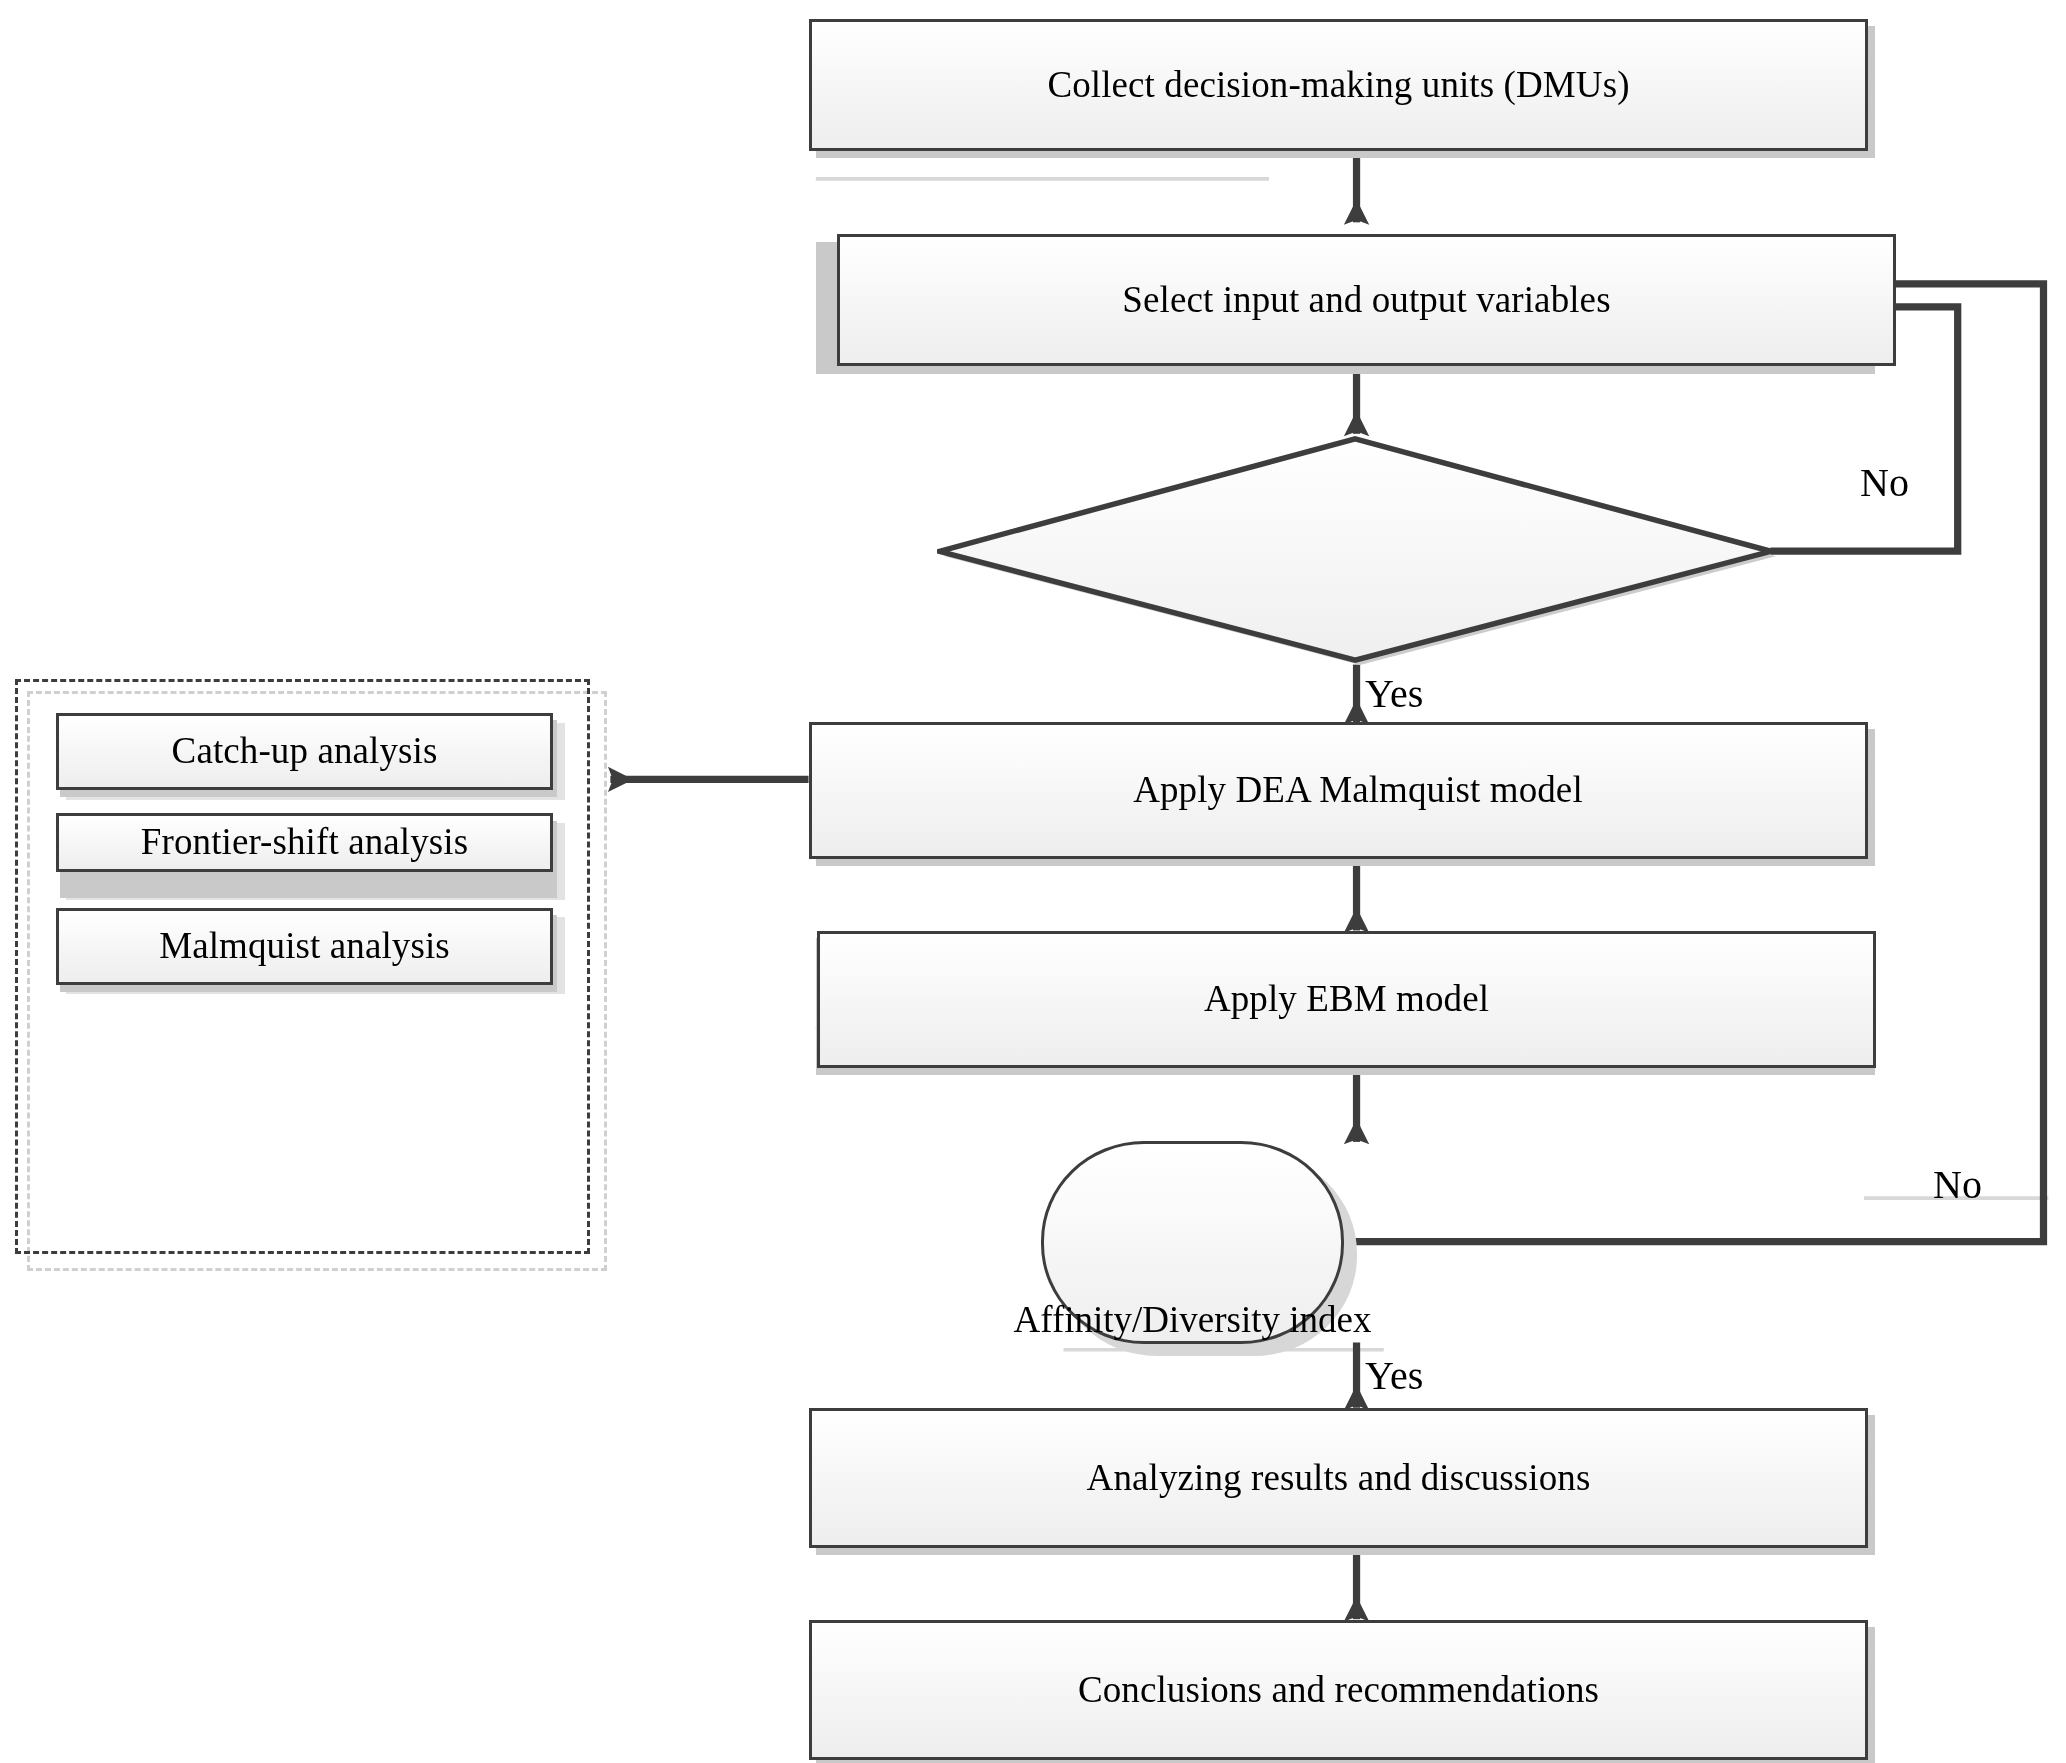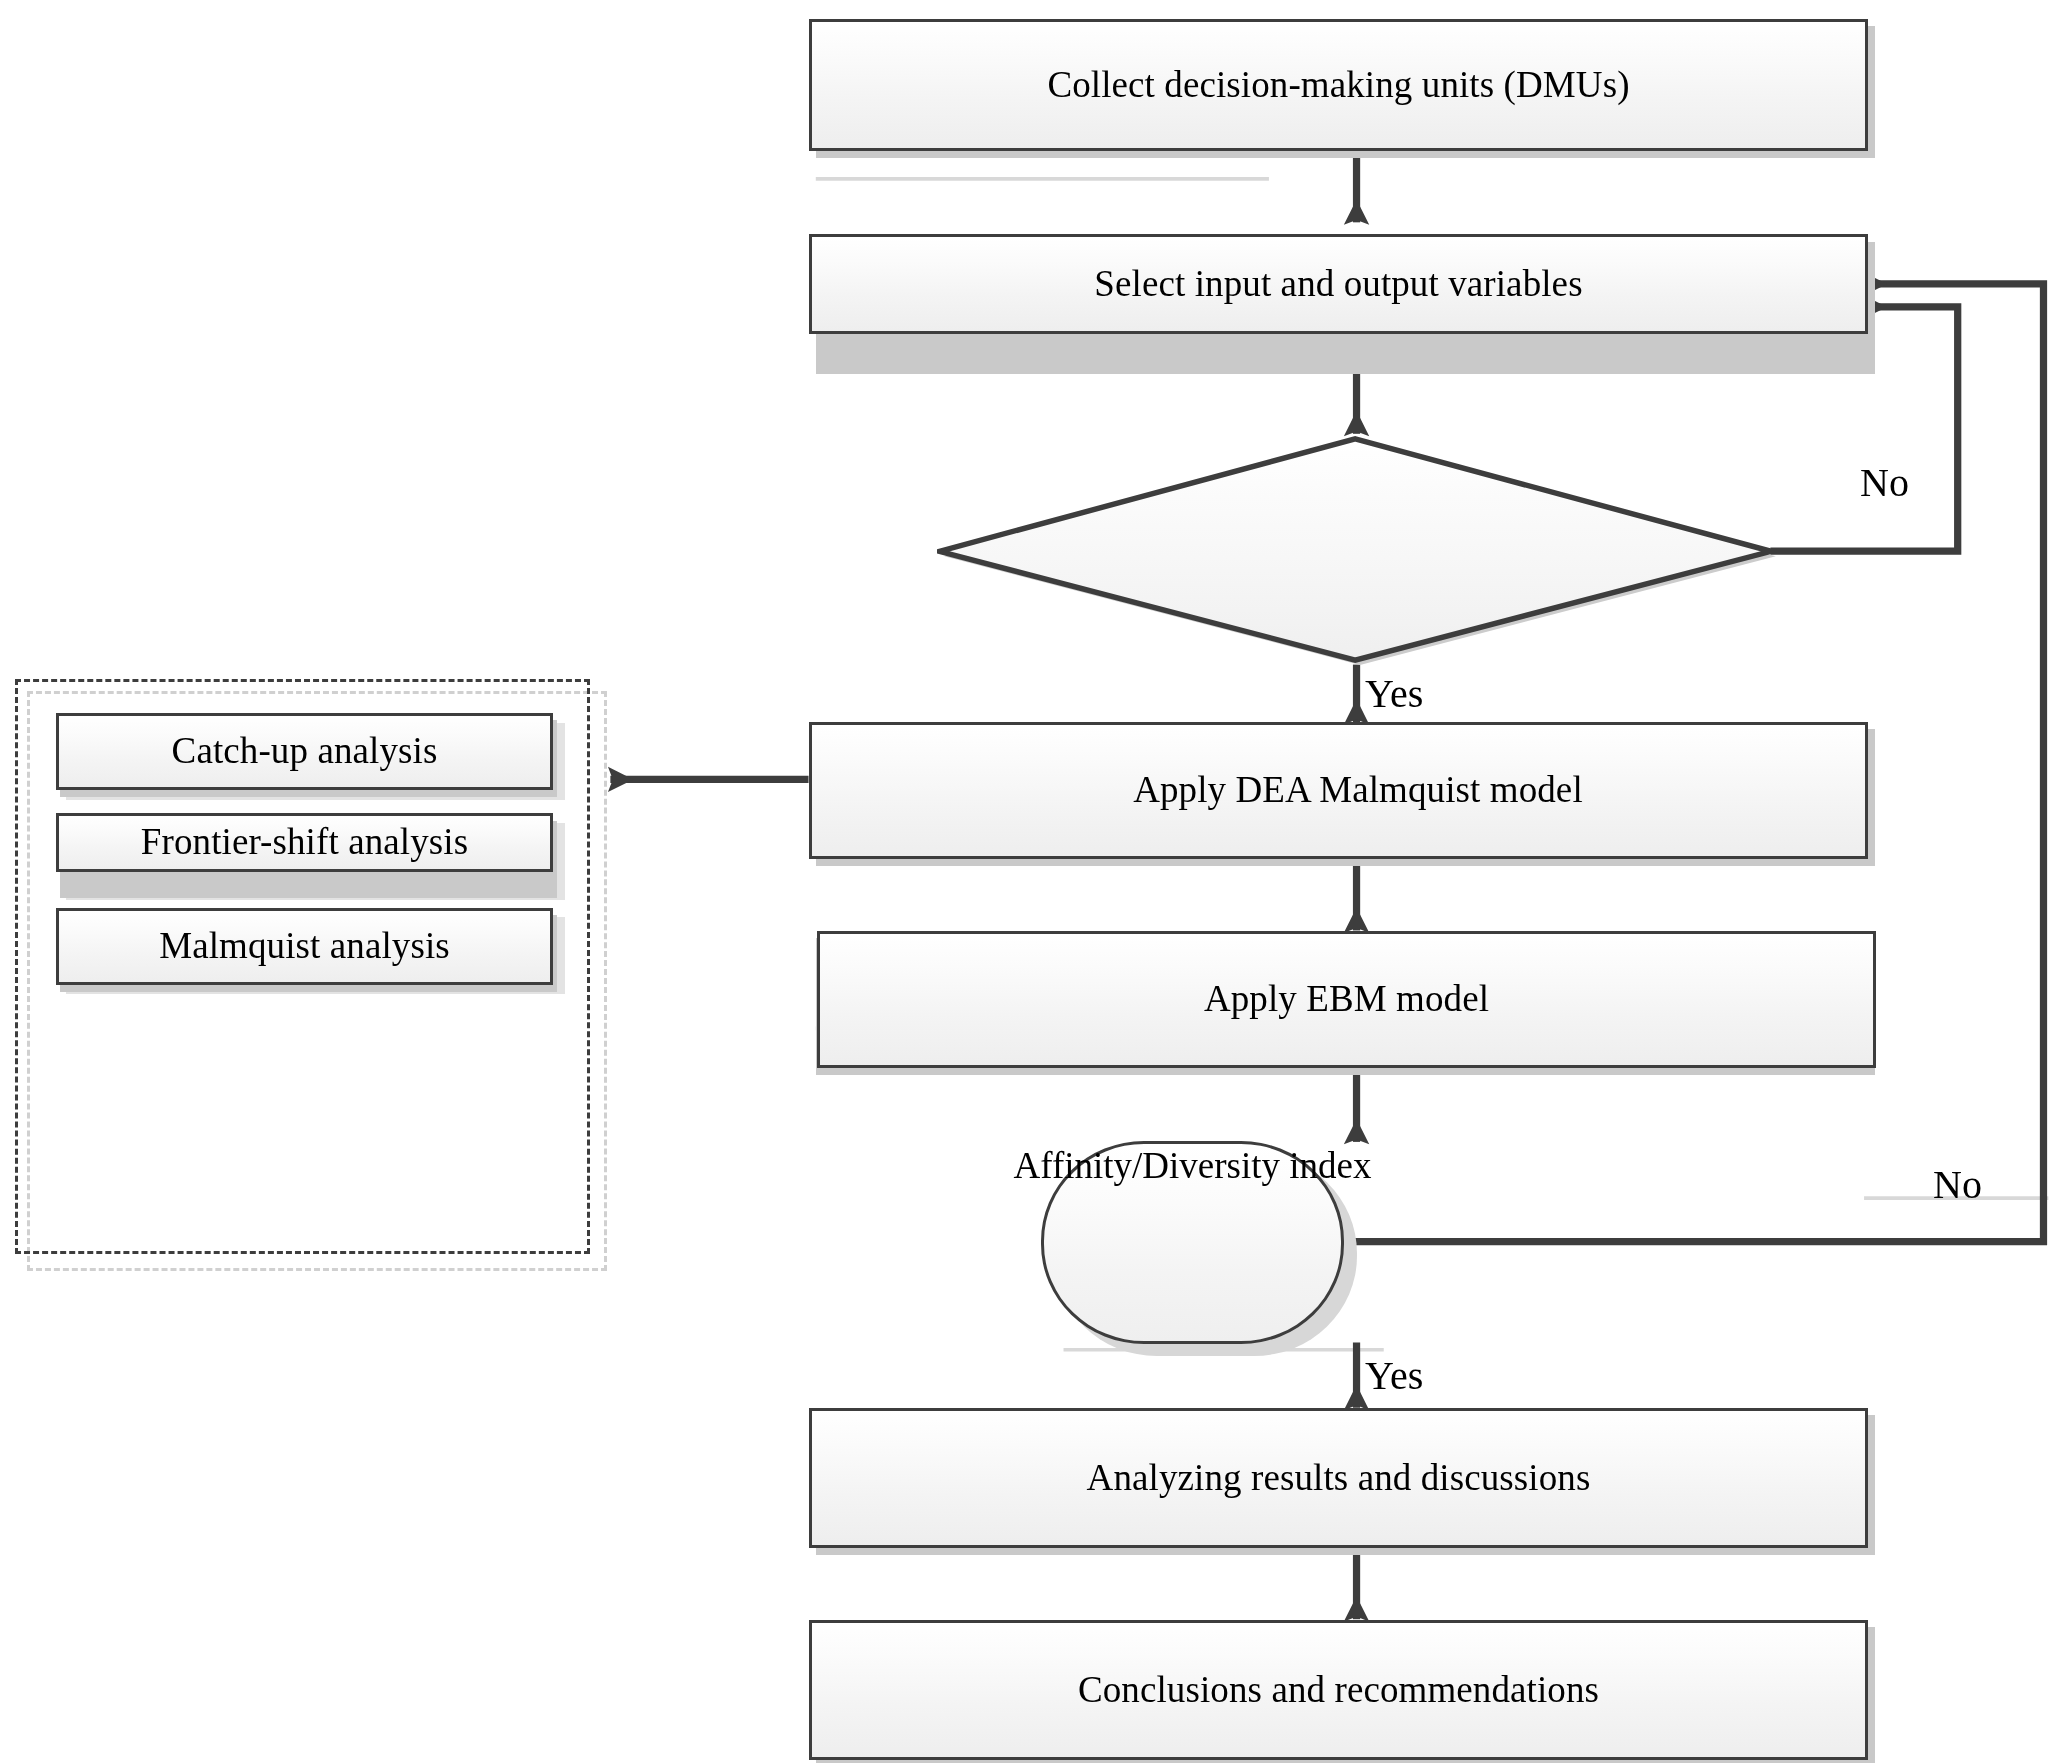--- a/index.html
+++ b/index.html
@@ -60,21 +60,21 @@
     text-align: center;
     font-size: 37px;
     color: #000;
   }
 
   
   .stadium {
     position: absolute;
     box-sizing: border-box;
     display: flex;
-    align-items: flex-start;
+    align-items: flex-end;
     justify-content: center;
     text-align: center;
     background: linear-gradient(to bottom, #ffffff 0%, #fbfbfb 30%, #f4f4f4 65%, #efefef 100%);
     border: 3px solid #3d3d3d;
     border-radius: 103px / 100px;
     font-size: 37px;
     color: #000;
     z-index: 2;
   }
   .stadium-shadow {
@@ -154,21 +154,21 @@
       <line x1="2245" y1="2572" x2="2245" y2="2680" marker-end="url(#arrowHead)"></line>
     </g>
   </svg>
 
   <div class="shadow" style="left:816px; top:26px; width:1059px; height:132px;"></div>
   <div class="node" style="left:809px; top:19px; width:1059px; height:132px;">
     <span class="label">Collect decision-making units (DMUs)</span>
   </div>
 
   <div class="shadow" style="left:816px; top:242px; width:1059px; height:132px;"></div>
-  <div class="node" style="left:809px; top:234px; width:1059px; height:100px;">
+  <div class="node" style="left:837px; top:234px; width:1059px; height:132px;">
     <span class="label">Select input and output variables</span>
   </div>
 
   <div class="diamond-wrap" style="left:937px; top:434px; width:840px; height:237px;">
     <svg width="840" height="237" viewBox="0 0 1390 392" xmlns="http://www.w3.org/2000/svg">
       <defs>
         <linearGradient id="diaGrad" x1="0" y1="0" x2="0" y2="1">
           <stop offset="0%" stop-color="#ffffff"></stop>
           <stop offset="60%" stop-color="#f6f6f6"></stop>
           <stop offset="100%" stop-color="#efefef"></stop>

